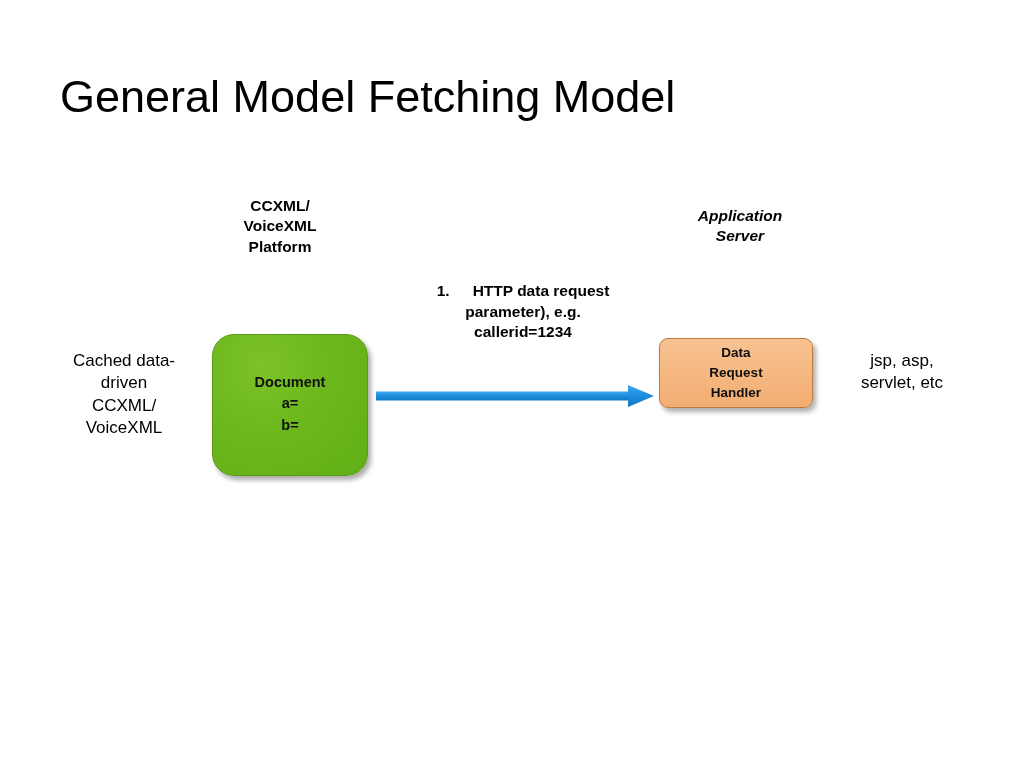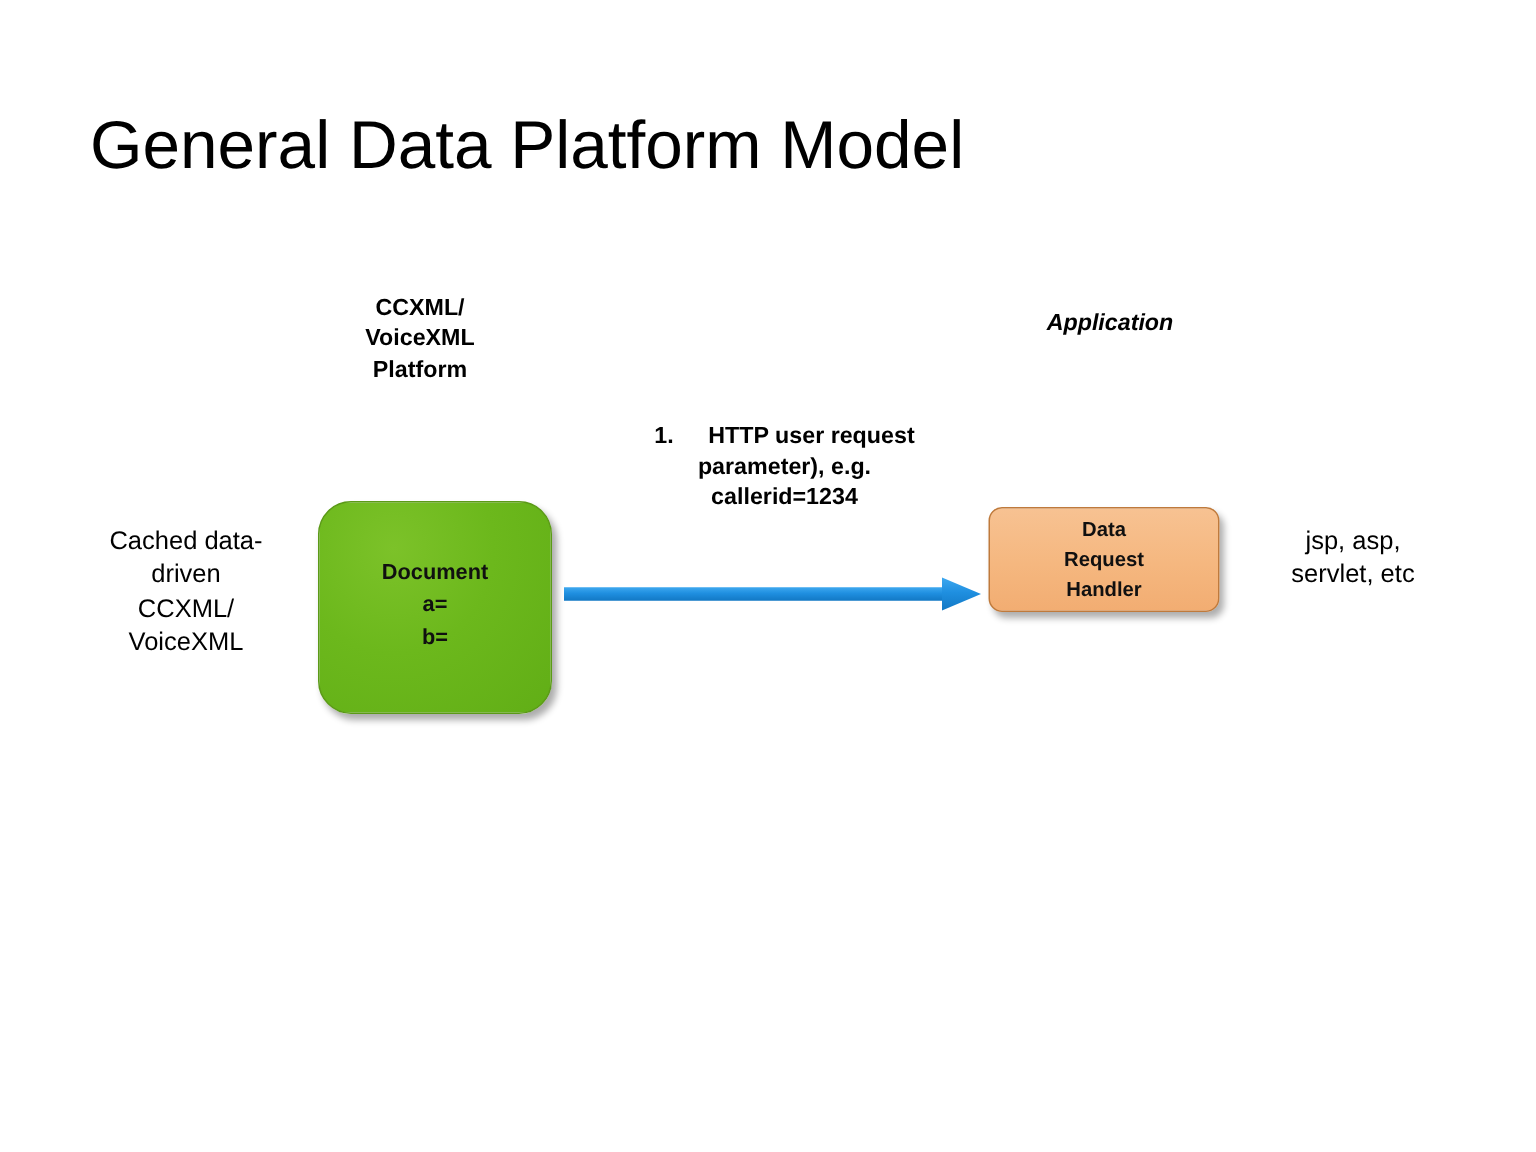--- a/index.html
+++ b/index.html
@@ -136,42 +136,43 @@
     position: absolute;
     left: 376px;
     top: 378px;
     width: 282px;
     height: 36px;
   }
 </style>
 </head>
 <body>
 
-<div id="slide-title">General Data Platform Model</div>
+<div id="slide-title">General Model Fetching Model</div>
 
 <div id="cached-caption" class="caption plain">
   <div>Cached data-</div>
   <div>driven</div>
   <div>CCXML/</div>
   <div>VoiceXML</div>
 </div>
 
 <div id="platform-caption" class="caption bold">
   <div>CCXML/</div>
   <div>VoiceXML</div>
   <div>Platform</div>
 </div>
 
 <div id="appserver-caption" class="caption bold">
   <div>Application</div>
+  <div>Server</div>
 </div>
 
 <div id="step-label">
   <span class="step-first-line">
-    <span class="step-number">1.</span><span>HTTP user request</span>
+    <span class="step-number">1.</span><span>HTTP data request</span>
   </span>
   <div>parameter), e.g.</div>
   <div>callerid=1234</div>
 </div>
 
 <div id="document-box" class="node-box">
   <div class="box-text">
     <div>Document</div>
     <div>a=</div>
     <div>b=</div>

